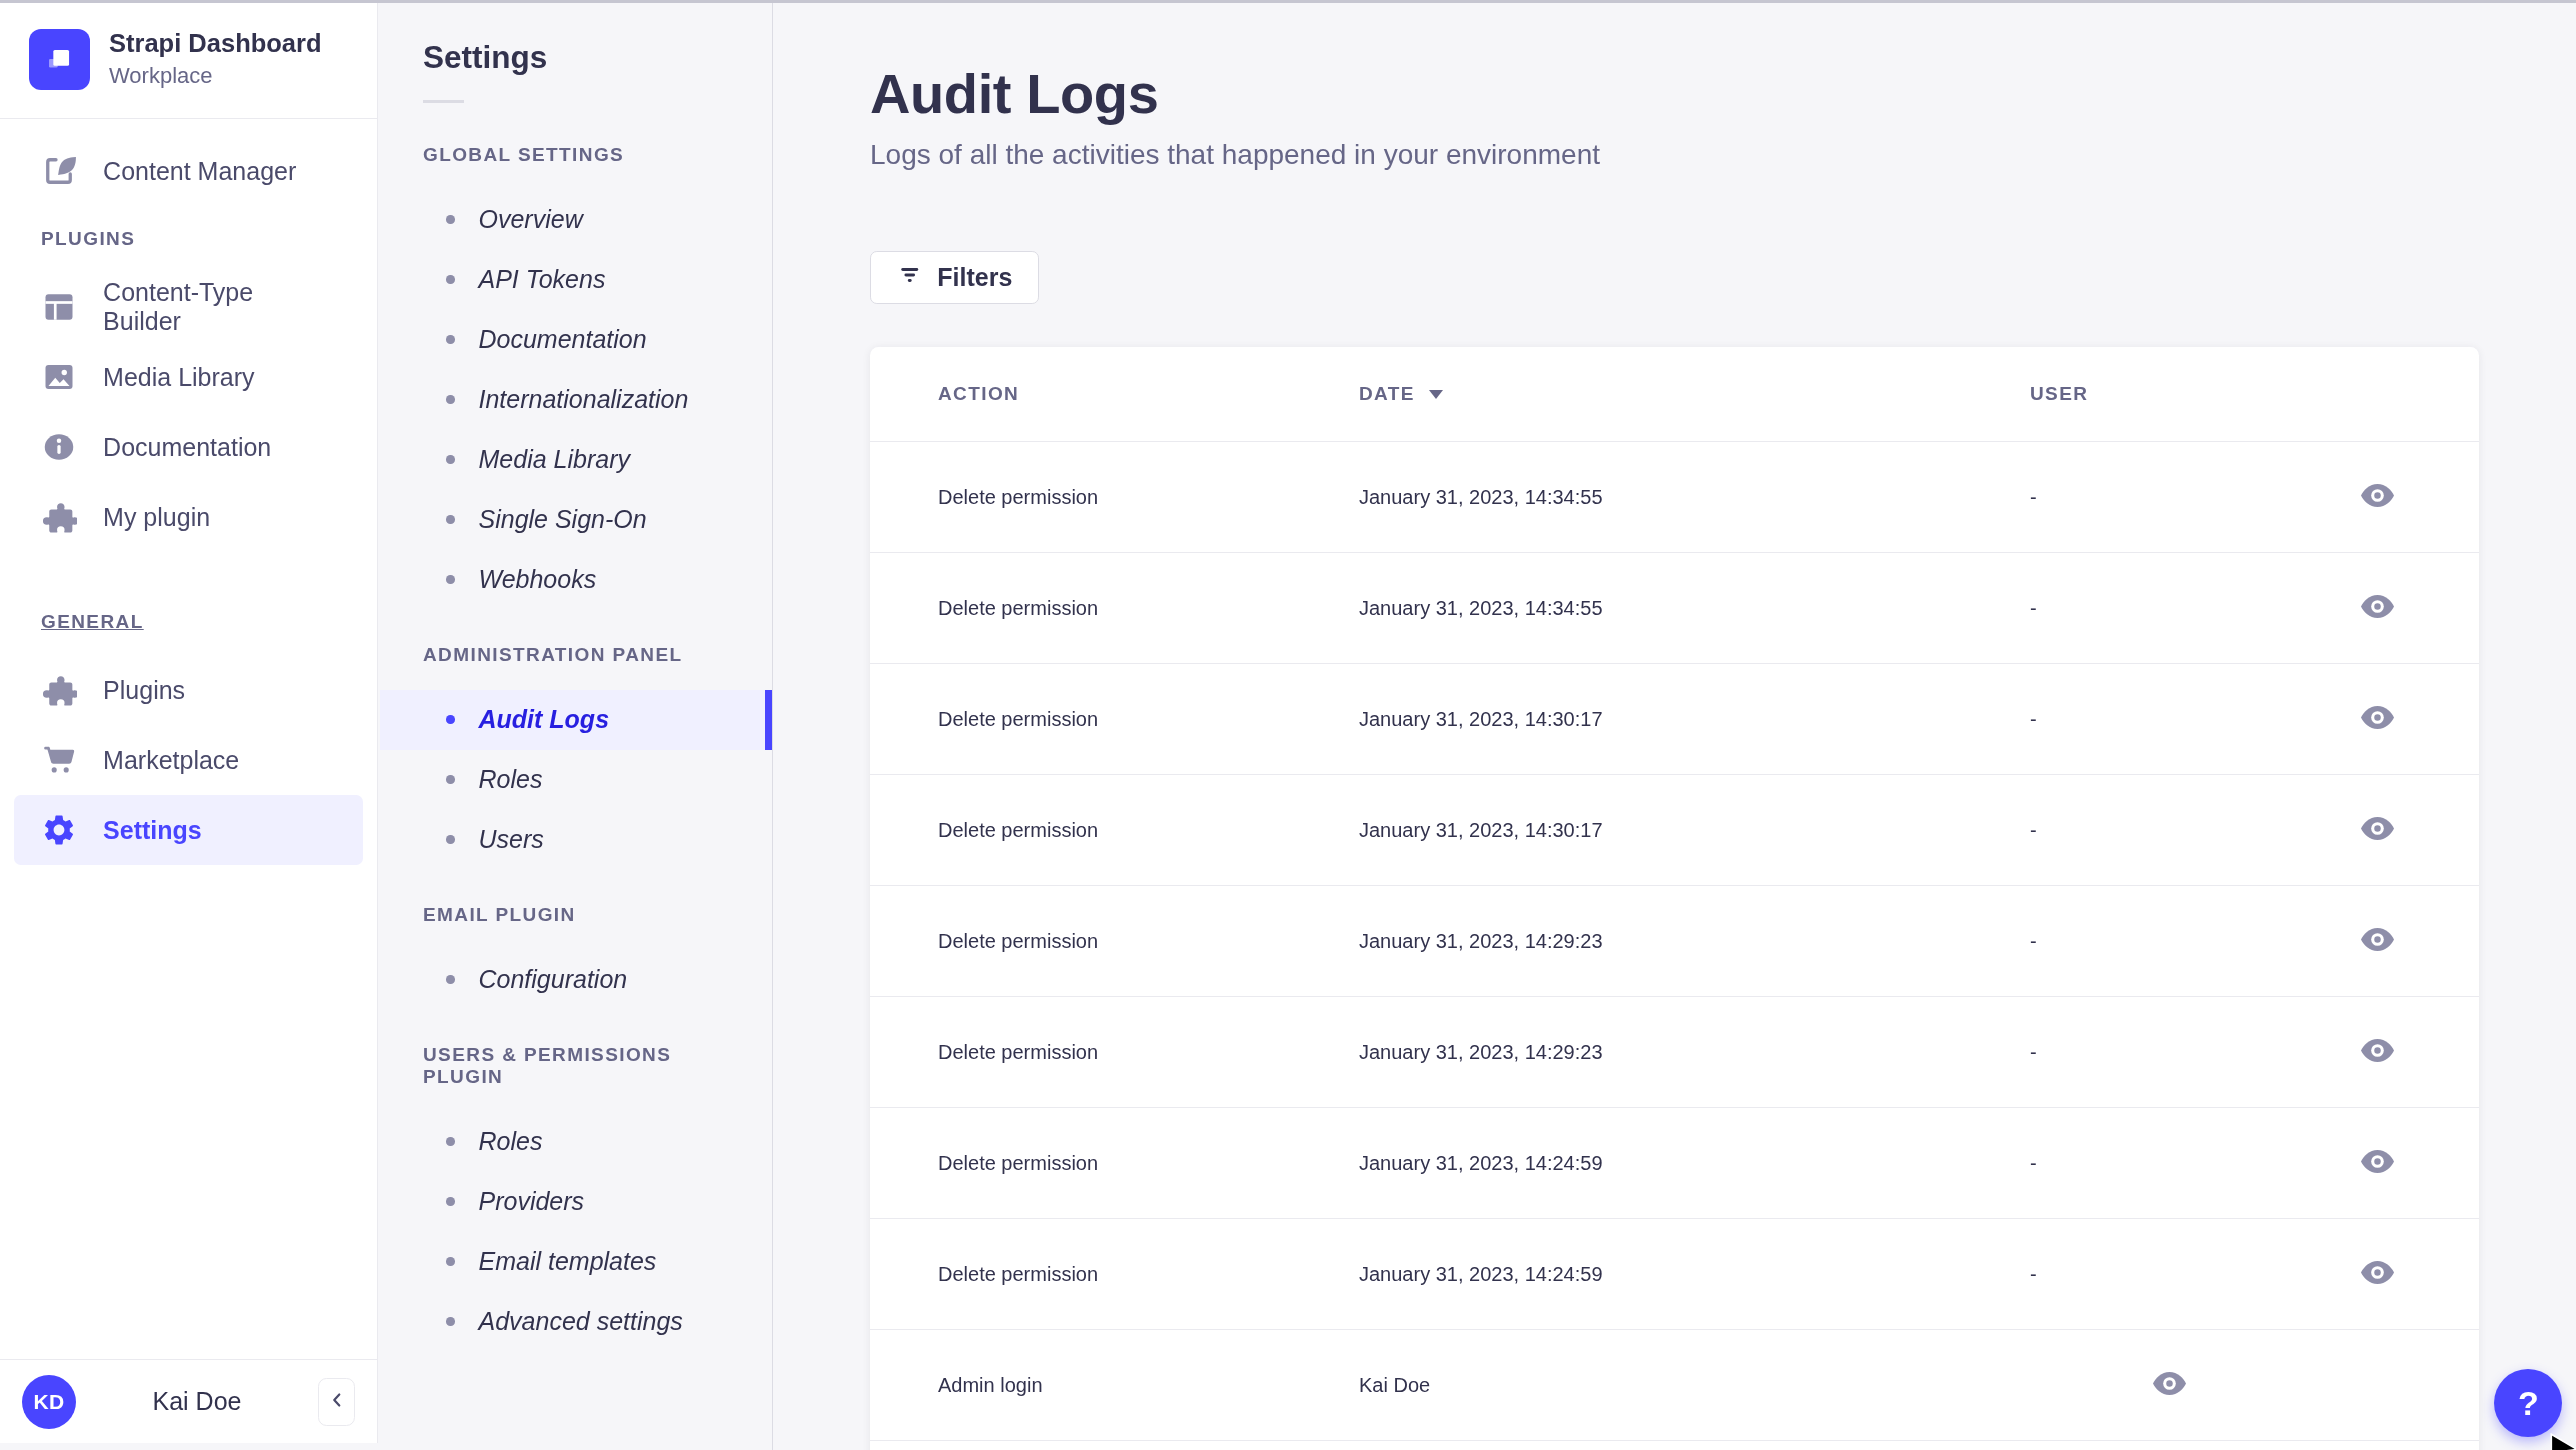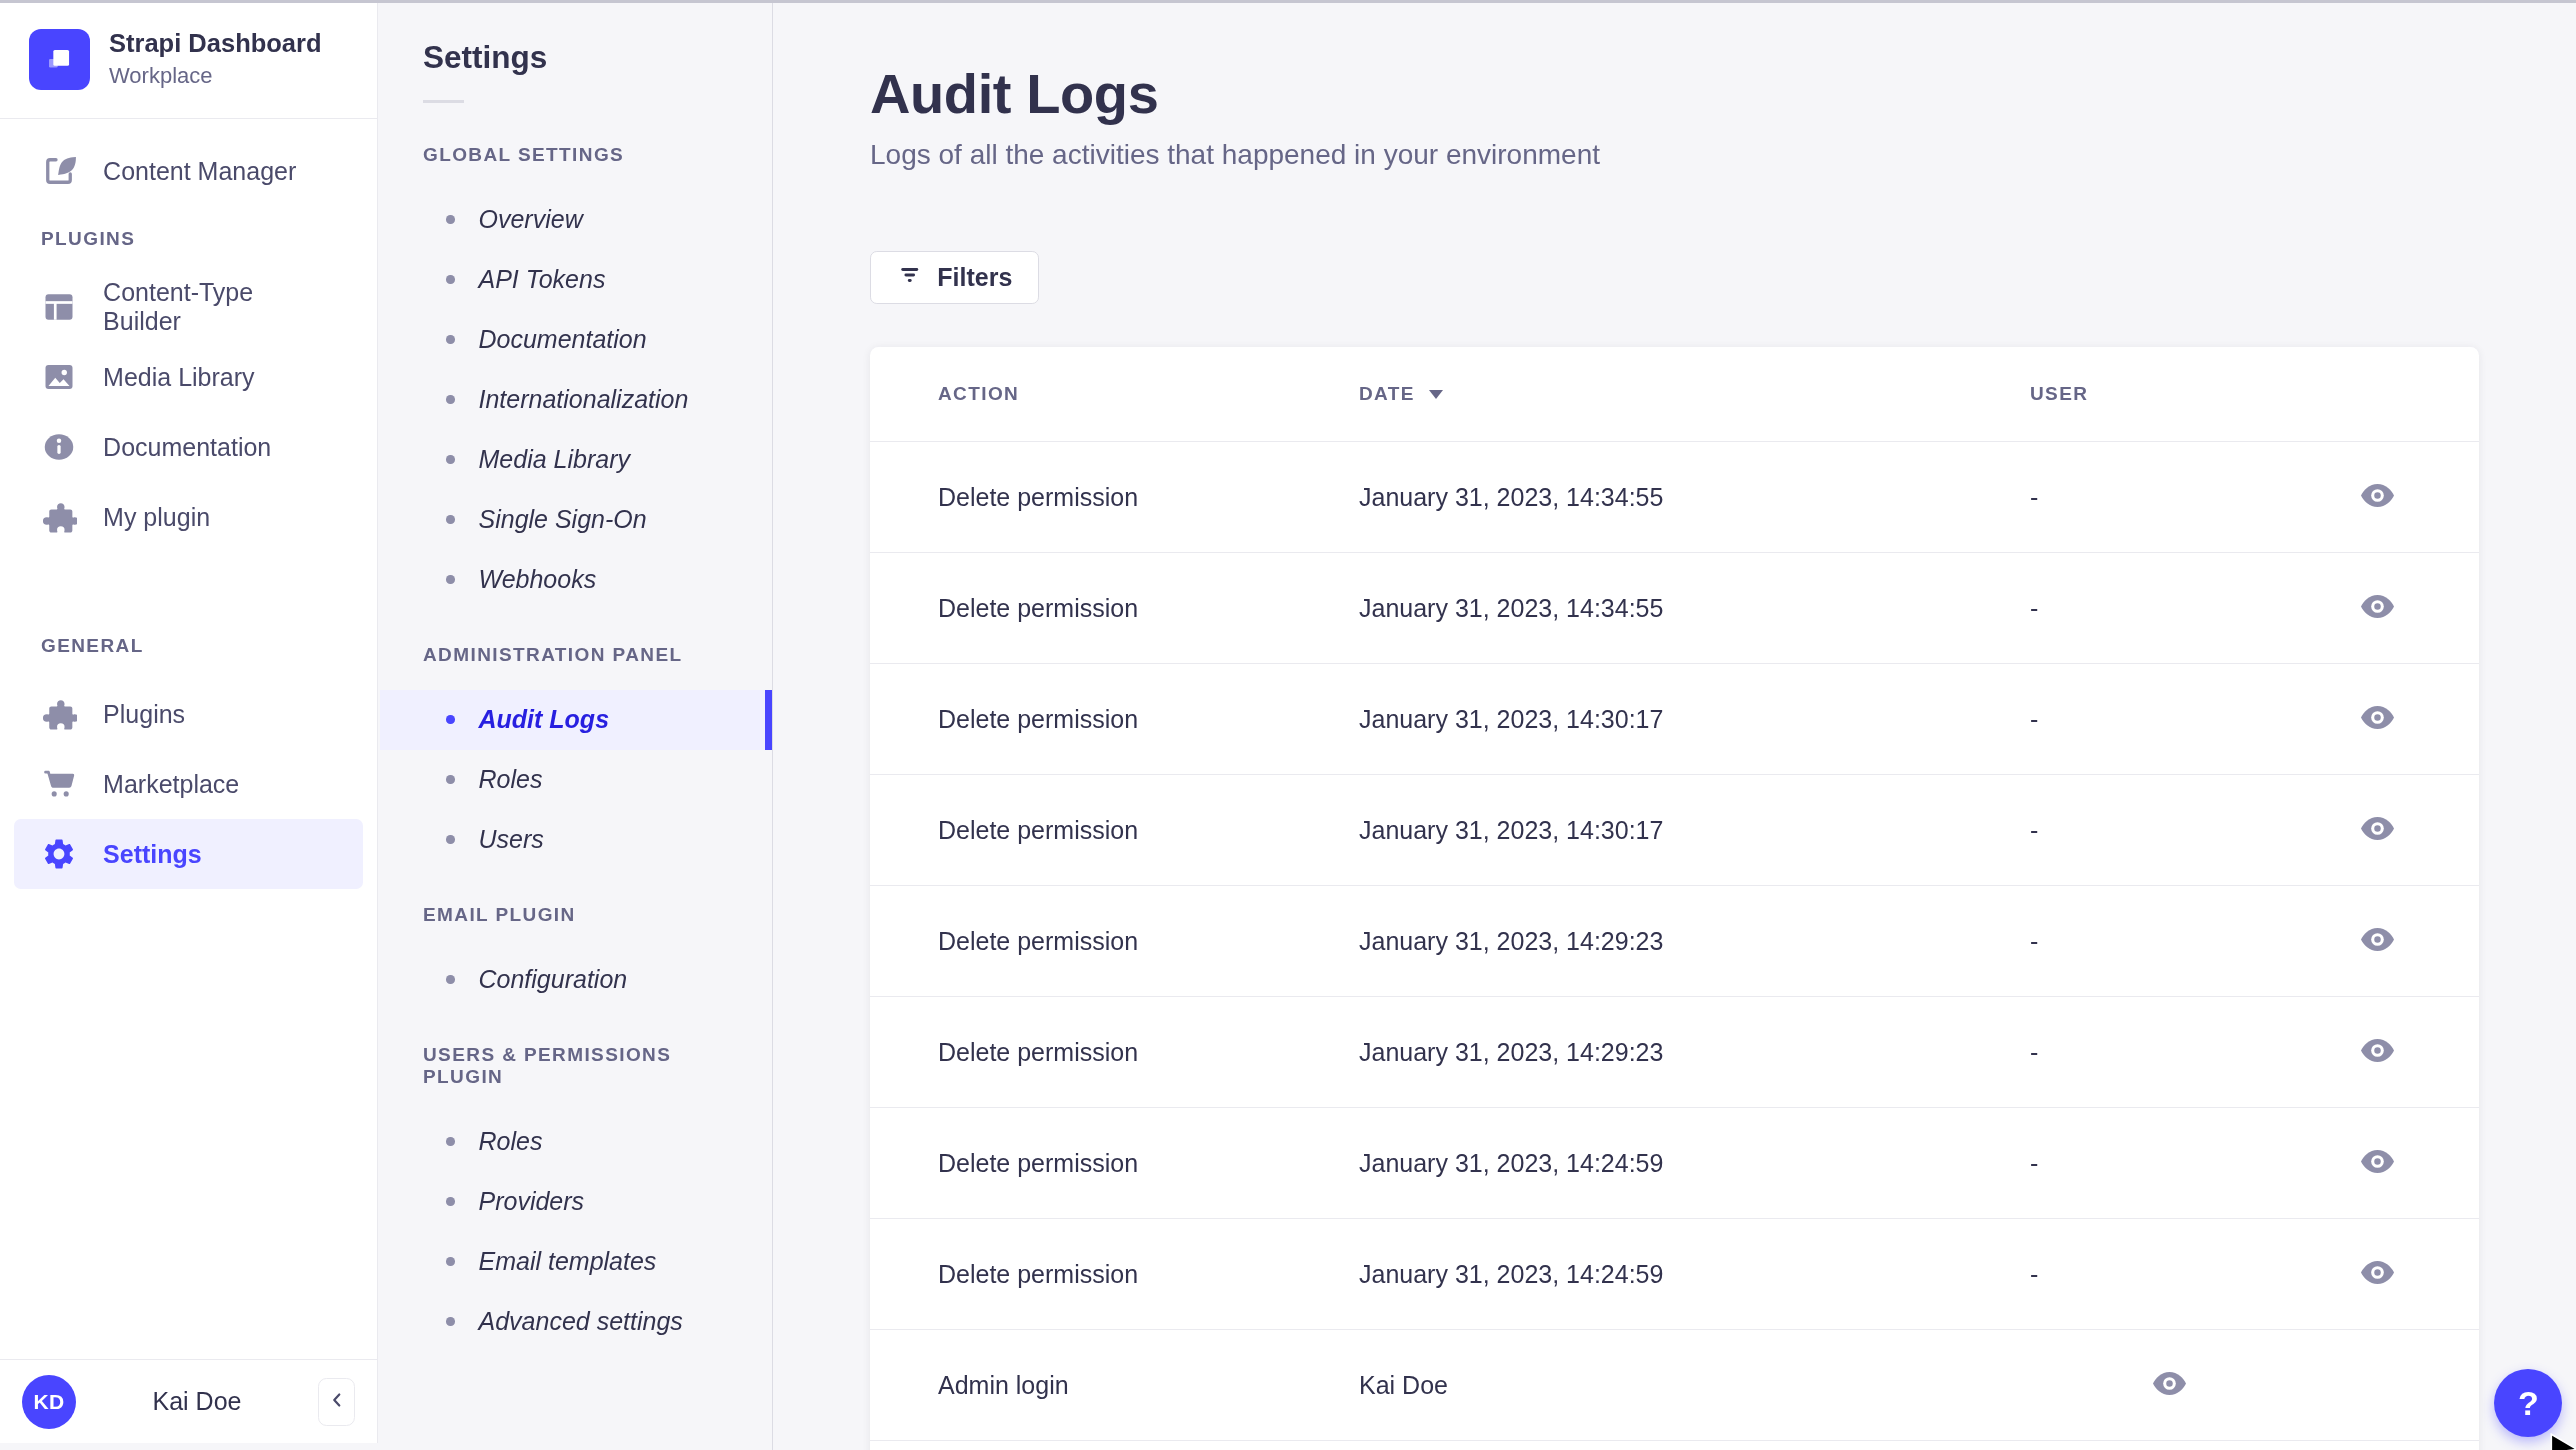--- a/index.html
+++ b/index.html
@@ -15,21 +15,21 @@
   .side { position:absolute; left:0; top:0; bottom:8px; width:378px; background:#fff; border-right:1.7px solid #eaeaef; z-index:10; }
   .brand { height:119px; border-bottom:1.7px solid #eaeaef; display:flex; align-items:center; gap:19px; padding:0 29px; }
   .logo { width:61px; height:61px; border-radius:12px; background:#4945ff; display:flex; align-items:center; justify-content:center; flex:none; }
   .brand-name { font-size:25.5px; font-weight:700; color:#32324d; }
   .brand-sub { font-size:22px; color:#666687; margin-top:5.1px; }
   .side-nav { padding-top:17px; }
   .side-item { height:70px; margin:0 13.6px; padding:0 27px; display:flex; align-items:center; gap:25.5px; border-radius:6.8px; font-size:25px; color:#4a4a6a; cursor:pointer; }
   .side-item .ic { width:37px; height:37px; flex:none; display:flex; align-items:center; justify-content:center; }
   .side-item.active { background:#f0f0ff; color:#4945ff; font-weight:600; }
   .side-label { margin:22px 0 22px; padding:0 41px; font-size:19px; font-weight:700; letter-spacing:1.4px; color:#666687; }
-  .side-label.mt-lg { margin-top:83px; }
+  .side-label.mt-lg { margin-top:59px;text-decoration:underline; }
   .side-footer { position:absolute; left:0; right:0; bottom:0; height:84px; border-top:1.7px solid #eaeaef; background:#fff; display:flex; align-items:center; gap:15.3px; padding:0 22px; }
   .avatar { width:54px; height:54px; border-radius:50%; background:#4945ff; color:#fff; font-size:21px; font-weight:700; display:flex; align-items:center; justify-content:center; flex:none; letter-spacing:0.4px; }
   .footer-name { flex:1; text-align:center; font-size:25px; color:#32324d; }
   .collapse-btn { width:37px; height:48px; border:1.7px solid #eaeaef; border-radius:8.5px; background:#fff; display:flex; align-items:center; justify-content:center; cursor:pointer; flex:none; }
 
   
   .subnav { position:absolute; left:380px; top:0; bottom:0; width:393px; background:#f6f6f9; border-right:1.7px solid #dcdce4; z-index:5; }
   .snav-title { padding:39px 0 0 43px; font-size:31.5px; font-weight:700; color:#32324d; }
   .snav-divider { width:41px; height:2.6px; background:#dcdce4; margin:24px 0 0 43px; }
   .snav-body { margin-top:41px; }
@@ -46,21 +46,21 @@
   .page-head { padding:54px 97px 0 95px; }
   .page-title { font-size:56px; font-weight:700; color:#32324d; line-height:1; margin-top:12px; letter-spacing:-0.4px; }
   .page-sub { margin-top:17px; font-size:28px; color:#666687; }
   .filters-btn { margin-top:80px; display:inline-flex; align-items:center; gap:15.3px; height:53px; padding:0 25.5px; background:#fff; border:1.7px solid #dcdce4; border-radius:6.8px; font-family:inherit; font-size:25px; font-weight:600; color:#32324d; cursor:pointer; }
   .card { margin:43px 97px 0 95px; background:#fff; border-radius:8.5px; box-shadow:0 1.7px 8.5px rgba(33,33,52,.08); height:1277px; }
   .t-head, .t-row { display:grid; grid-template-columns:421px 671px 1fr 136px; align-items:center; padding:0 34px 0 68px; }
   .t-head { height:94px; }
   .th { font-size:19px; font-weight:700; letter-spacing:1.4px; color:#666687; display:flex; align-items:center; }
   .th.sortable { cursor:pointer; }
   .sort-caret { display:inline-block; width:0; height:0; border-left:7.7px solid transparent; border-right:7.7px solid transparent; border-top:9.4px solid #666687; margin-left:13.6px; }
-  .t-row { height:111px; border-top:1.7px solid #eaeaef; font-size:25px; color:#32324d; cursor:pointer; }
+  .t-row { height:111px; border-top:1.7px solid #eaeaef; font-size:20px; color:#32324d; cursor:pointer; }
   .row-filler { height:196px; border-top:1.7px solid #eaeaef; }
   .eye-cell { display:flex; justify-content:center; }
   .eye-btn { background:none; border:none; cursor:pointer; display:flex; padding:5.1px; }
 
   .help-btn { position:absolute; right:13.6px; bottom:13.6px; width:68px; height:68px; border-radius:50%; background:#4945ff; color:#fff; border:none; font-family:inherit; font-size:34px; font-weight:700; display:flex; align-items:center; justify-content:center; cursor:pointer; box-shadow:0 5.1px 12px rgba(73,69,255,.35); z-index:30; }
   .cursor { position:absolute; left:2549px; top:1432px; z-index:50; }
 </style>
 </head>
 <body>
 

